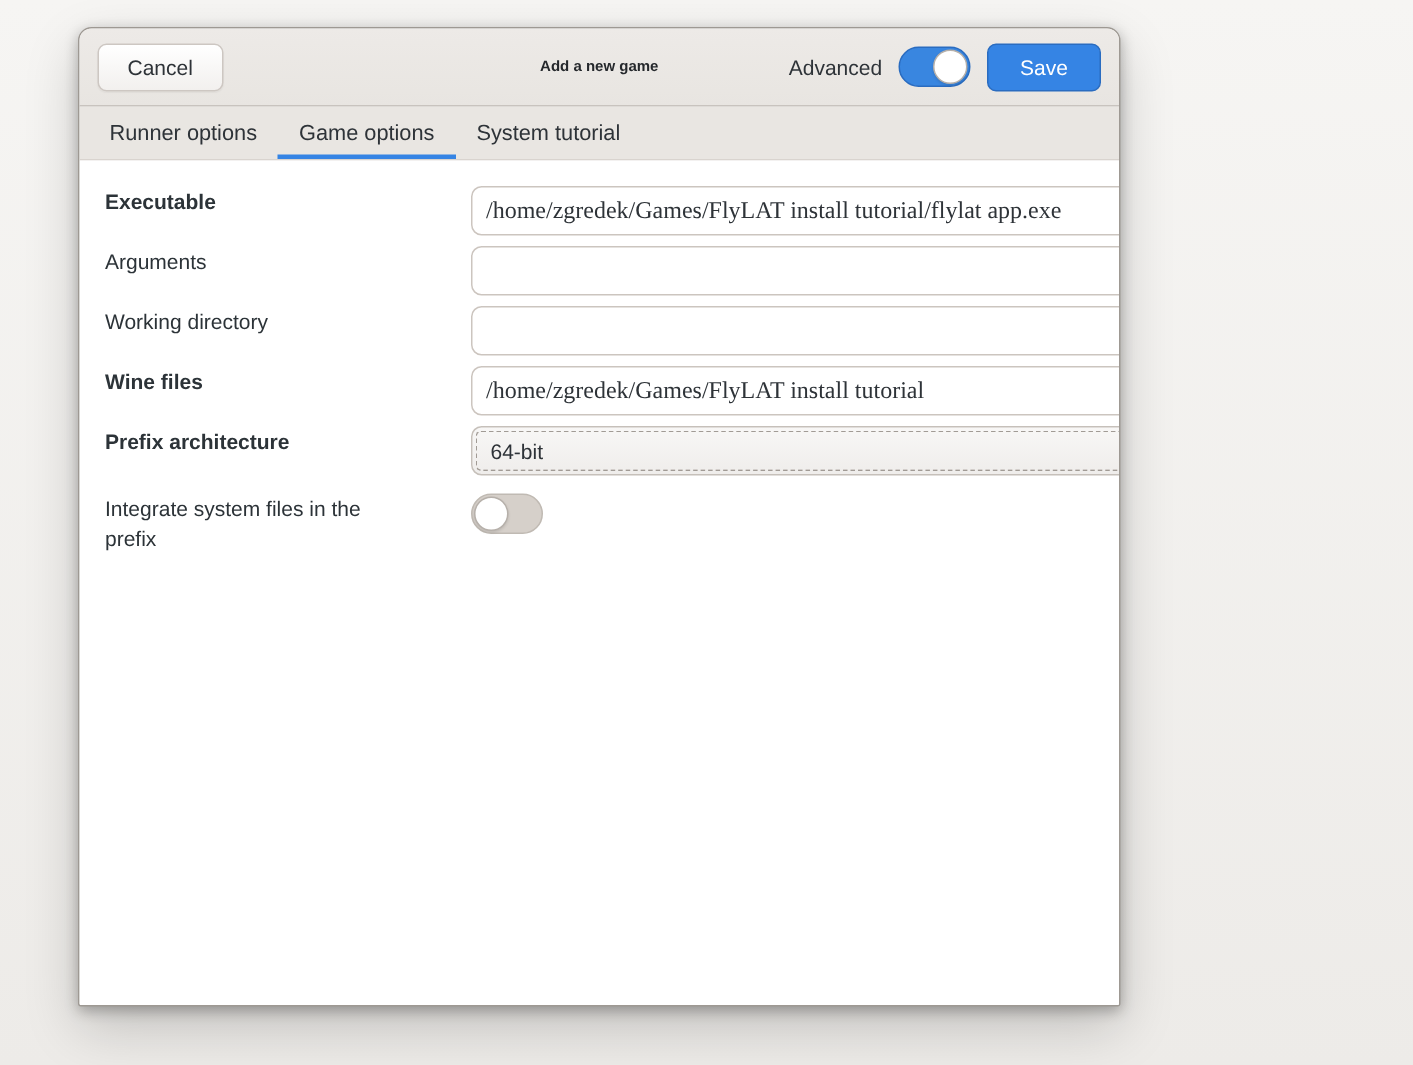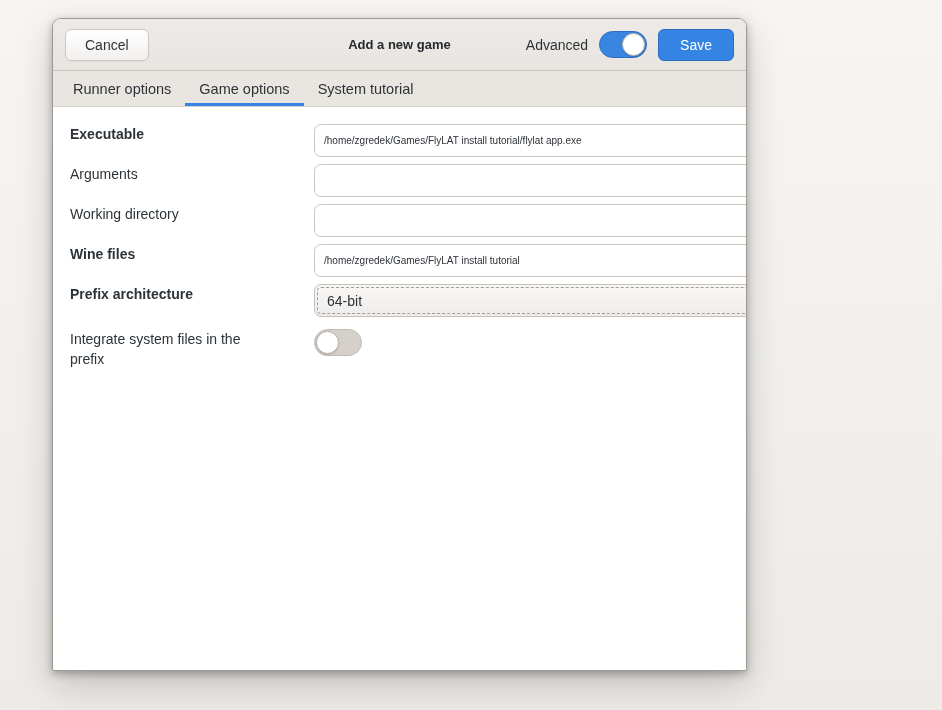--- a/index.html
+++ b/index.html
@@ -35,21 +35,21 @@
   }
   .btn-cancel {
     padding: 0 19px;
     background: linear-gradient(#ffffff, #f2f0ee);
     border: 1px solid #cdc7c2;
     color: #2e3338;
     box-shadow: 0 1px 1px rgba(0,0,0,0.04);
   }
   .win-title {
     position: absolute; left: 0; right: 0; text-align: center;
-    font-weight: bold; font-size: 13px; color: #25282c;
+    font-weight: bold; font-size: 10px; color: #25282c;
     pointer-events: none;
   }
   .header-right { margin-left: auto; display: flex; align-items: center; gap: 11px; z-index: 1; }
   .advanced-label { font-size: 14px; color: #2e3338; }
   .switch {
     width: 48px; height: 27px; border-radius: 14px; position: relative;
     cursor: pointer; flex: 0 0 auto;
   }
   .switch.on  { background: #3986e0; border: 1px solid #2a6cc0; }
   .switch.off { background: #d6d0ca; border: 1px solid #c0bab3; }
@@ -89,21 +89,21 @@
   .row-label {
     width: 200px; margin-right: 44px; flex: 0 0 auto;
     font-size: 14px; color: #2c3338; line-height: 1.45;
   }
   .row-label.bold { font-weight: bold; }
   .controls { display: flex; align-items: center; gap: 7px; }
   .text-entry {
     width: 465px; height: 33px;
     border: 1px solid #ccc5bf; border-radius: 7px;
     background: #ffffff; color: #2e3338;
-    font-family: Liberation Sans, sans-serif; font-size: 10px;
+    font-family: Liberation Serif, serif; font-size: 16px;
     padding: 0 9px;
     outline: none;
   }
   .text-entry.wide { width: 545px; }
   .circle-btn {
     width: 33px; height: 33px; border-radius: 50%;
     border: 1px solid #d3cdc7;
     background: linear-gradient(#fdfdfc, #f3f1ef);
     display: inline-flex; align-items: center; justify-content: center;
     cursor: pointer; flex: 0 0 auto; padding: 0;

